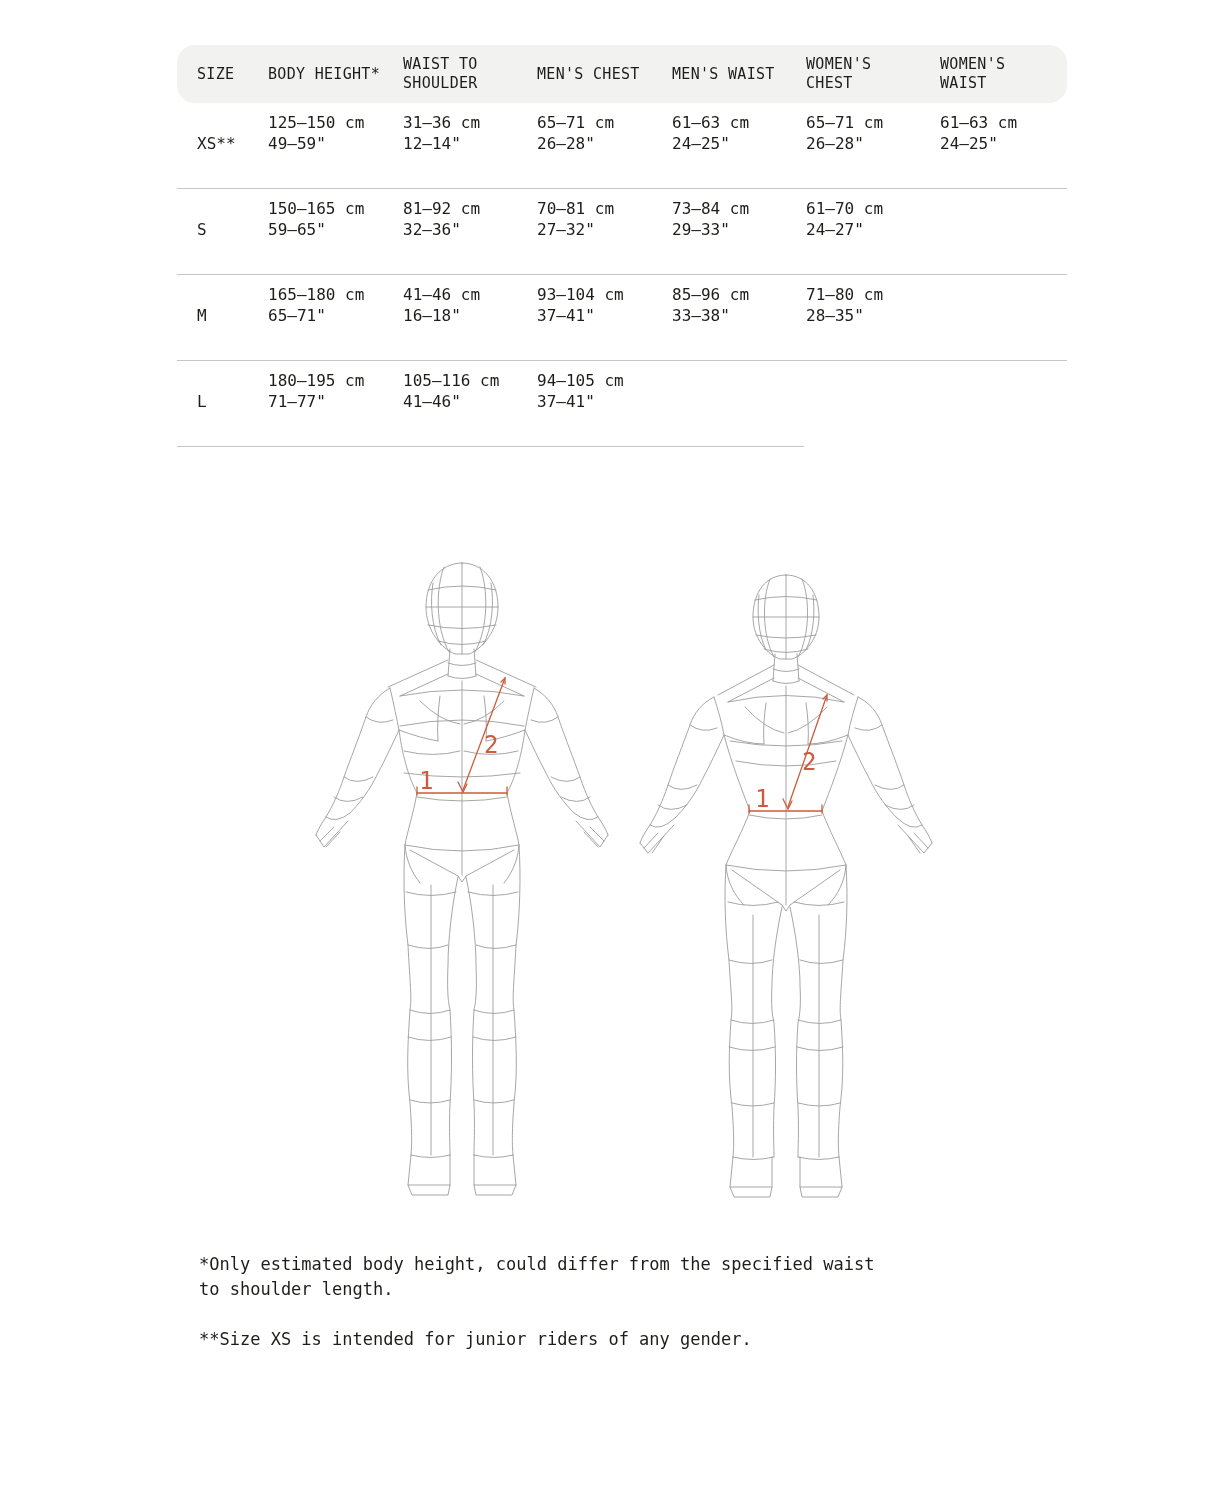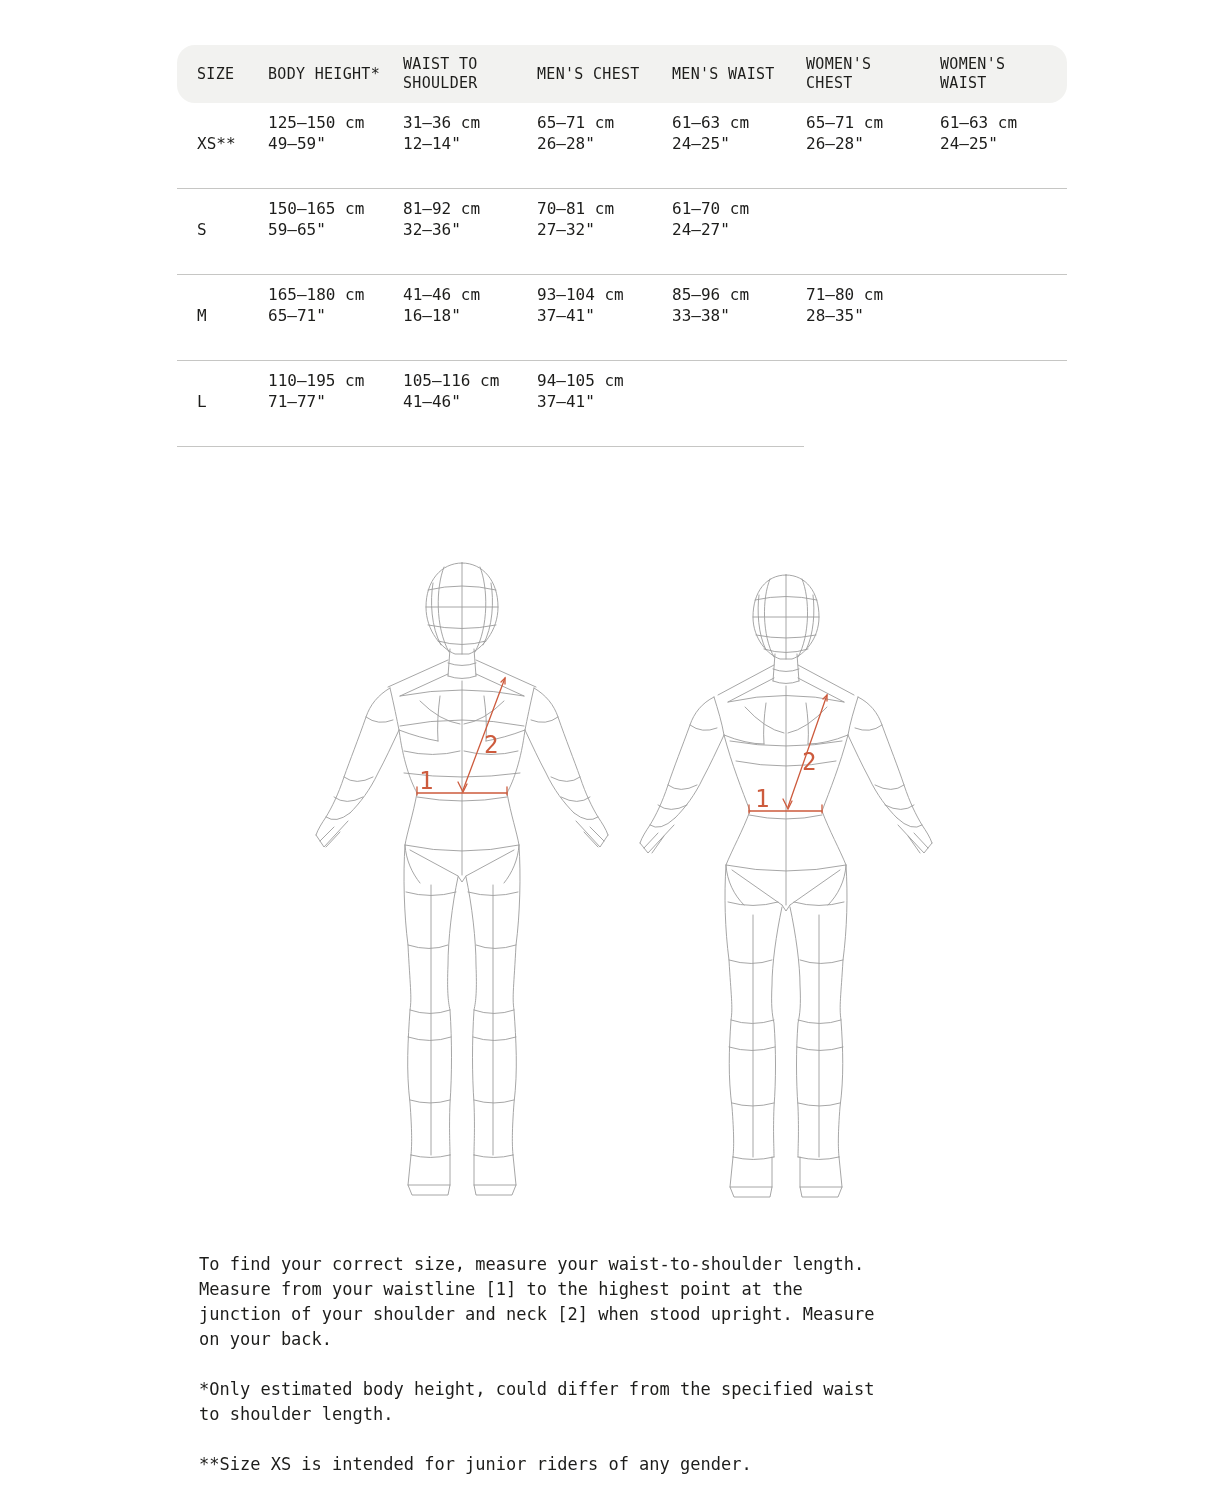--- a/index.html
+++ b/index.html
@@ -97,41 +97,43 @@
   </div>
 
   <div class="table-row bordered">
     <div class="td size-cell">S</div>
     <div class="td">150–165 cm
 59–65"</div>
     <div class="td">81–92 cm
 32–36"</div>
     <div class="td">70–81 cm
 27–32"</div>
+    <div class="td">73–84 cm
+29–33"</div>
     <div class="td">61–70 cm
 24–27"</div>
   </div>
 
   <div class="table-row bordered">
     <div class="td size-cell">M</div>
     <div class="td">165–180 cm
 65–71"</div>
     <div class="td">41–46 cm
 16–18"</div>
     <div class="td">93–104 cm
 37–41"</div>
     <div class="td">85–96 cm
 33–38"</div>
     <div class="td">71–80 cm
 28–35"</div>
   </div>
 
   <div class="table-row">
     <div class="td size-cell">L</div>
-    <div class="td">110–195 cm
+    <div class="td">180–195 cm
 71–77"</div>
     <div class="td">105–116 cm
 41–46"</div>
     <div class="td">94–105 cm
 37–41"</div>
     <div class="td"></div>
     <div class="td"></div>
     <div class="partial-divider"></div>
   </div>
 
@@ -334,20 +336,16 @@
     <path class="orange" d="M 522,260 L 522,268"></path>
     <path class="orange" d="M 527,150 L 488,262"></path>
     <path class="orange" d="M 483,254 L 488,264 L 492,256"></path>
     <path class="orange" d="M 523,154 L 527,150 L 527,156"></path>
     <text class="orange-label" x="455" y="262">1</text>
     <text class="orange-label" x="502" y="225">2</text>
   </g>
 </svg>
 
 <div class="notes">
-  <p class="note-p">To find your correct size, measure your waist-to-shoulder length.
-Measure from your waistline [1] to the highest point at the
-junction of your shoulder and neck [2] when stood upright. Measure
-on your back.</p>
   <p class="note-p">*Only estimated body height, could differ from the specified waist
 to shoulder length.</p>
   <p class="note-p">**Size XS is intended for junior riders of any gender.</p>
 </div>
 
 </body></html>

